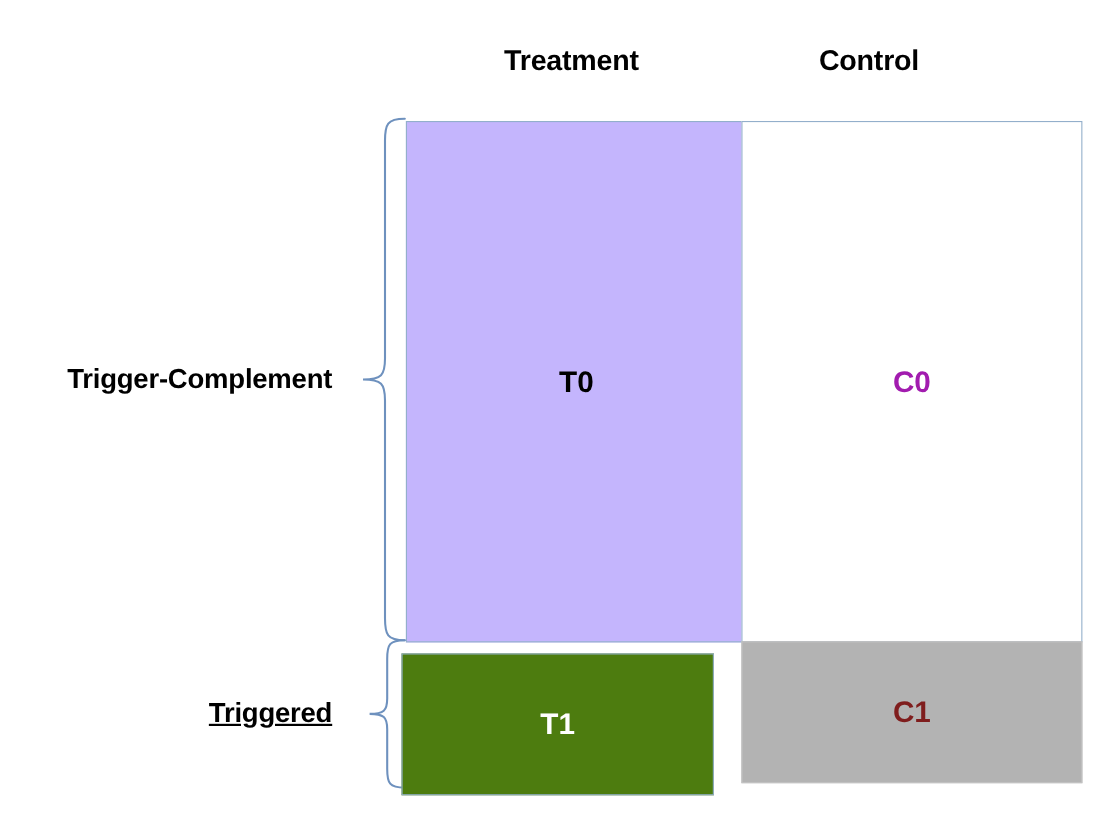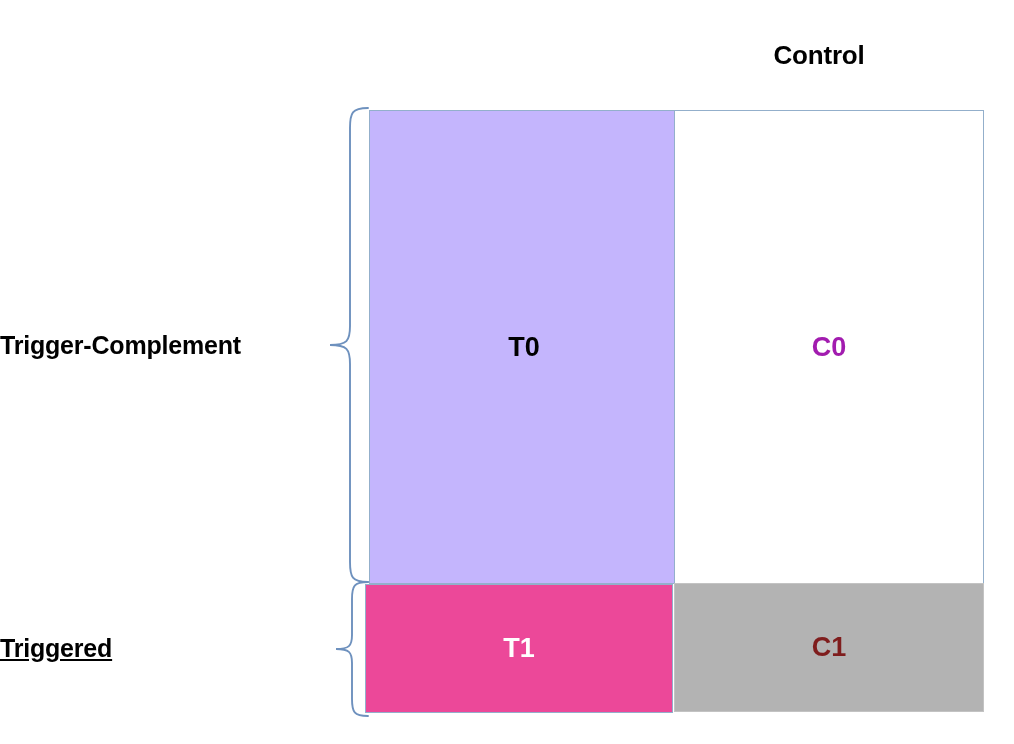--- a/index.html
+++ b/index.html
@@ -25,26 +25,26 @@
     top: 38px;
     height: 34px;
     line-height: 34px;
     text-align: center;
     font-size: 26px;
     font-weight: bold;
     color: #000000;
     letter-spacing: -0.2px;
   }
   #header-treatment { left: 365px; width: 309px; }
-  #header-control   { left: 664px; width: 310px; }
+  #header-control   { left: 635px; width: 310px; }
 
   
   .row-label {
     position: absolute;
-    text-align: left;
+    text-align: right;
     font-size: 25px;
     font-weight: bold;
     color: #000000;
     letter-spacing: -0.2px;
     white-space: nowrap;
   }
   #label-trigger-complement {
     left: 0px;
     width: 302px;
     top: 328px;
@@ -100,37 +100,38 @@
     color: #000000;
   }
   #cell-c0 {
     left: 309px; top: 0px; width: 310px; height: 474px;
     background: #ffffff;
     border: 1.5px solid #93AFCB;
     color: #a21caf;
   }
   
   #cell-t1 {
-    left: 0px;  top: 474px; width: 308px; height: 129px;
-    background: #ec4899;
+    left: 0px;  top: 484px; width: 284px; height: 129px;
+    background: #4d7c0f;
     border: 1.5px solid #93AFCB;
     color: #ffffff;
   }
   #cell-c1 {
     left: 309px; top: 473px; width: 310px; height: 129px;
     background: #B3B3B3;
     border: 1.5px solid #C3C3C3;
     color: #7f1d1d;
   }
 </style>
 </head>
 <body>
 
 <div id="canvas">
 
+  <div class="col-header" id="header-treatment">Treatment</div>
 
   <div class="col-header" id="header-control">Control</div>
 
   <div class="row-label" id="label-trigger-complement">Trigger-Complement</div>
 
   <div class="row-label" id="label-triggered">Triggered</div>
 
   <svg class="brace" id="brace-upper" viewBox="0 0 46 482">
     <path d="M 42 4
              C 26 4, 24 9, 24 24

